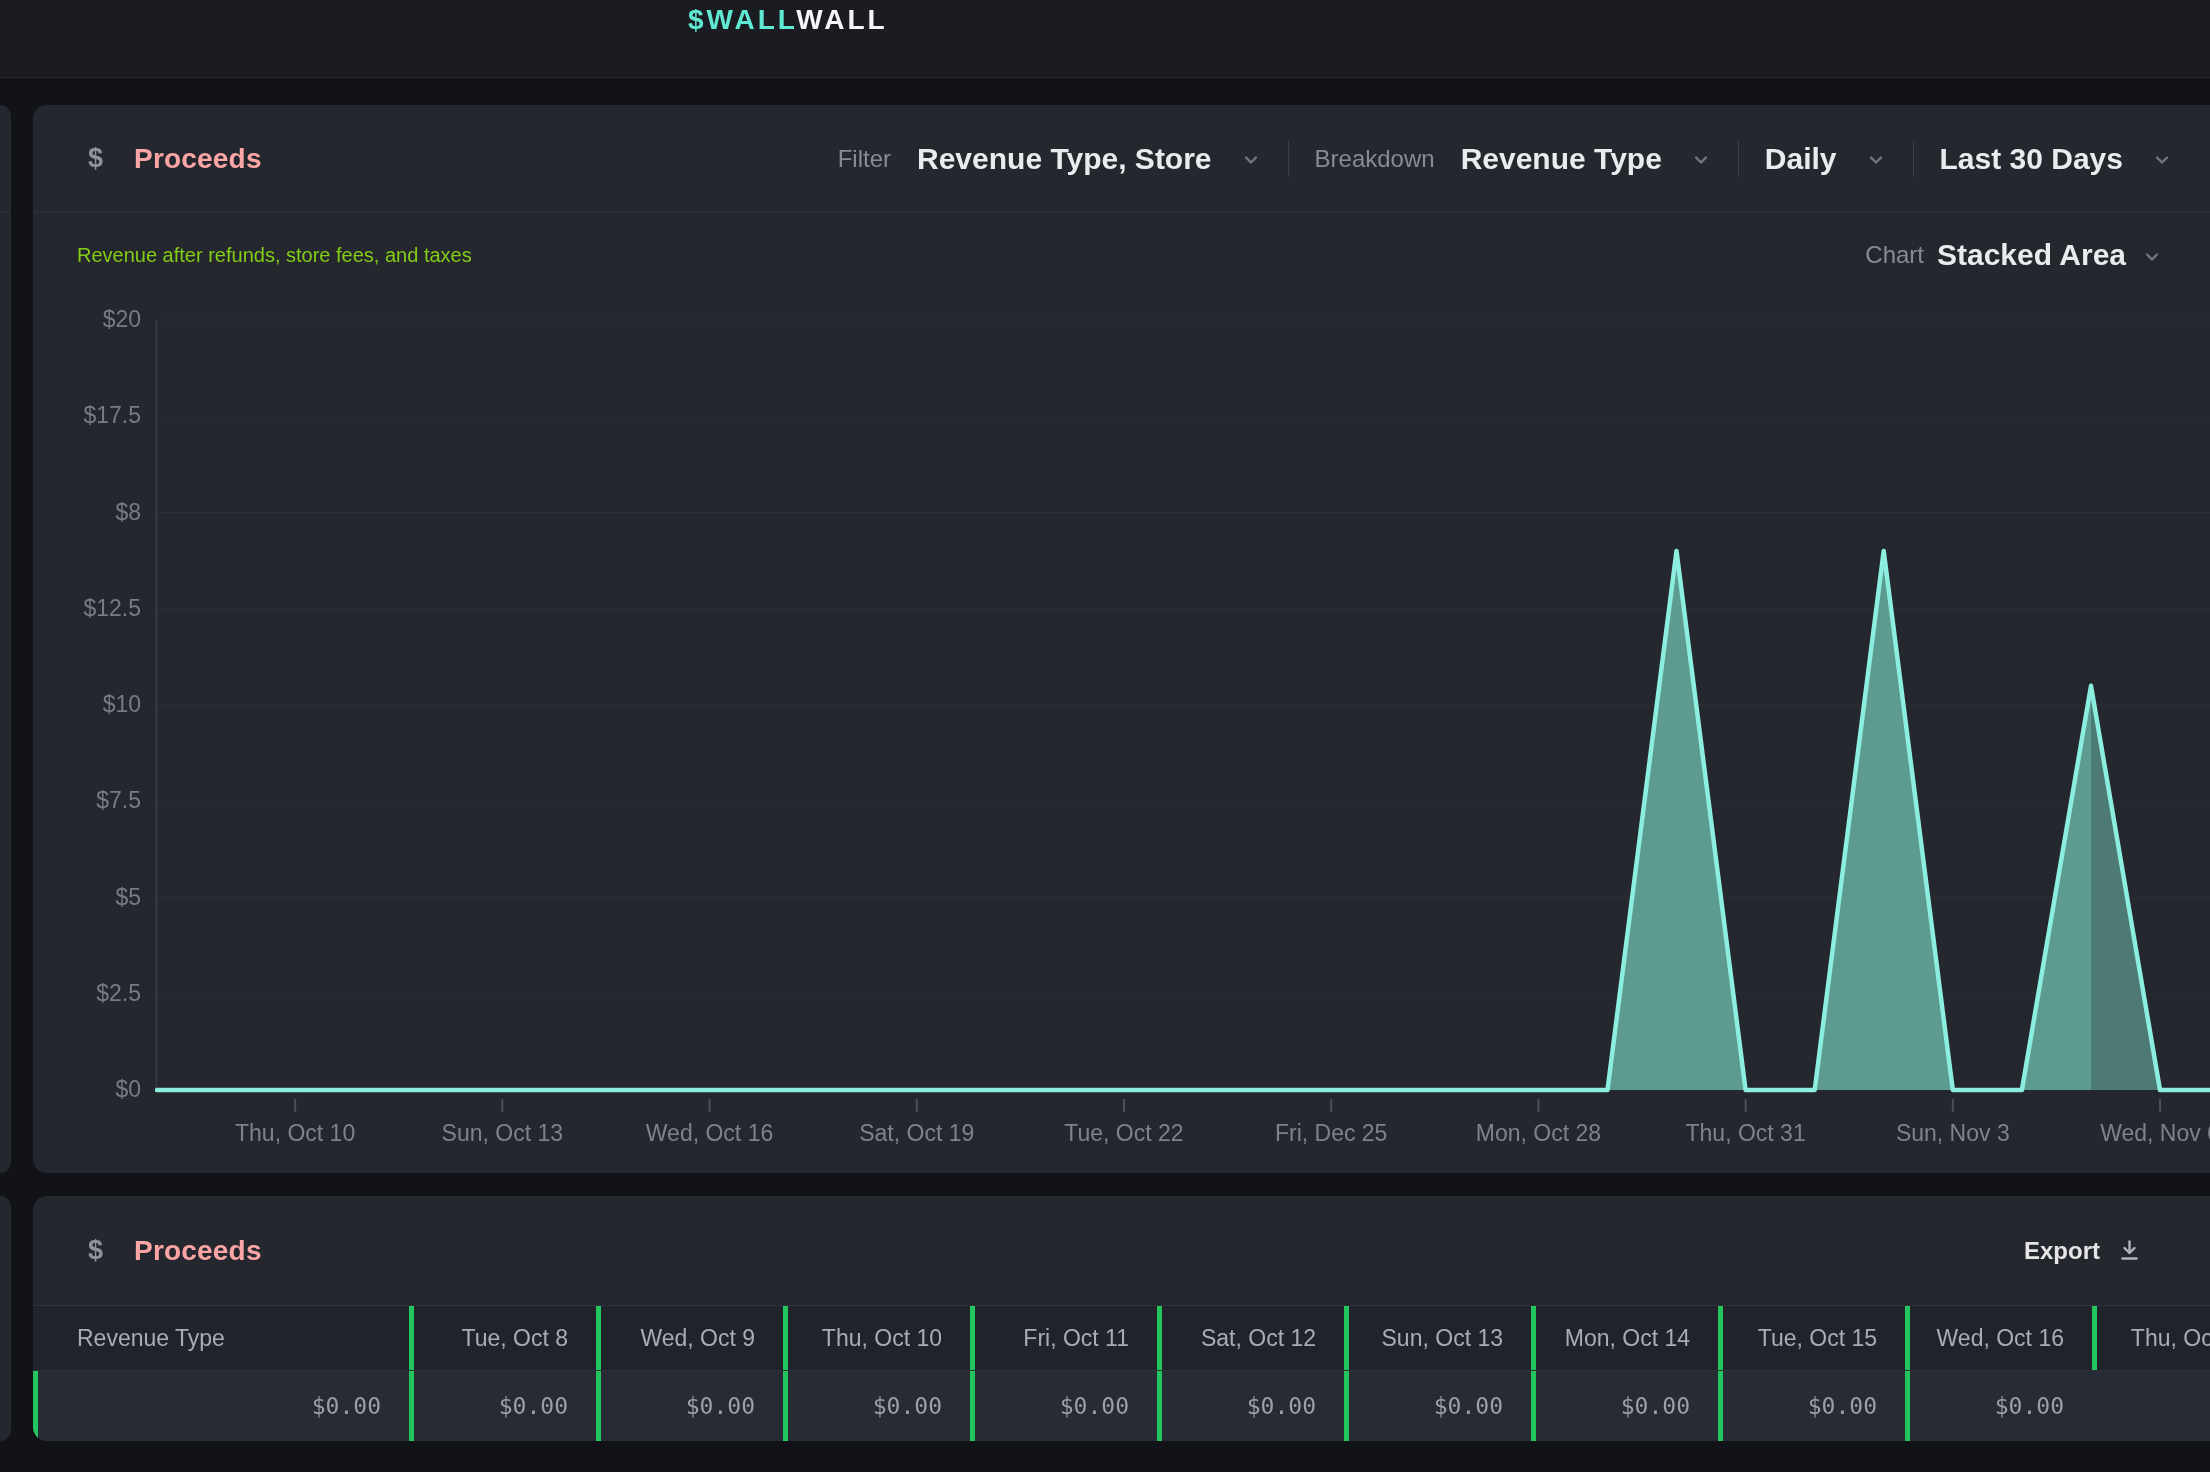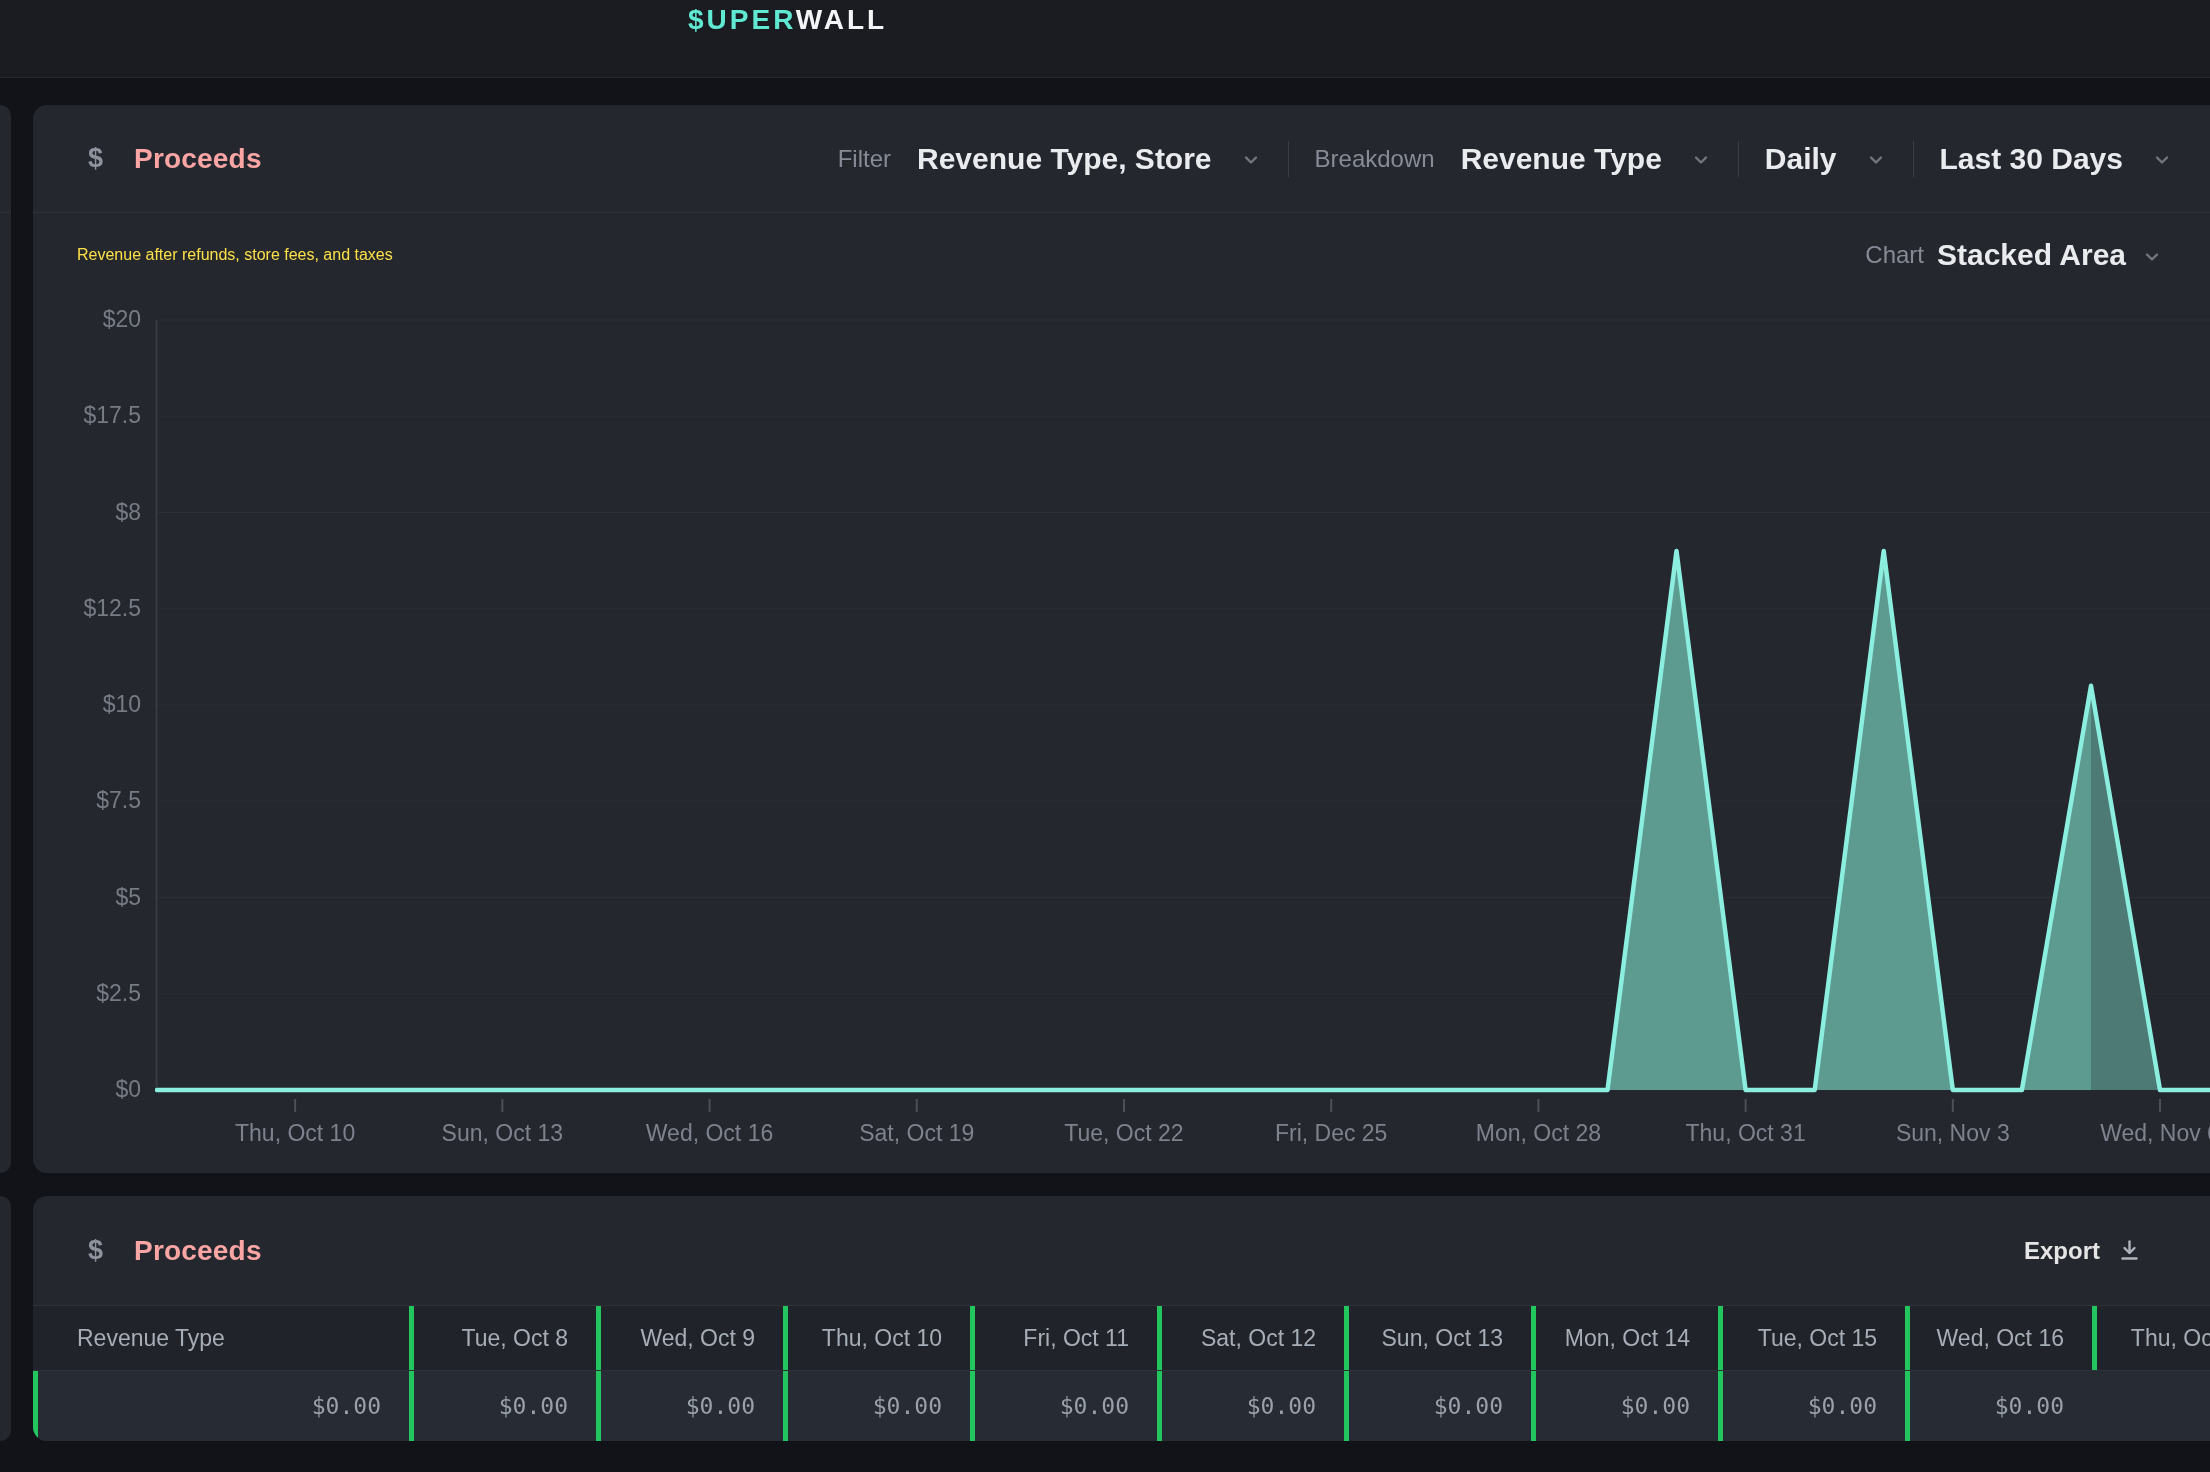--- a/index.html
+++ b/index.html
@@ -53,21 +53,21 @@
   .ctl{display:flex;align-items:center;gap:26px;cursor:pointer;}
   .ctl-label{color:#868b95;font-size:24px;font-weight:500;}
   .ctl-value{color:#e9ebee;font-size:30px;font-weight:650;}
   .chevron{display:inline-block;margin-left:2px;margin-top:3px;}
   .vdiv{width:1px;height:36px;background:#3a3d44;}
   
   .subtitle-row{
     position:absolute;left:44px;right:270px;top:128px;height:44px;
     display:flex;align-items:center;justify-content:space-between;
   }
-  .subtitle{color:#fde047;font-size:16px;}
+  .subtitle{color:#84cc16;font-size:20px;}
   .chart-select{display:flex;align-items:center;gap:13px;cursor:pointer;}
   
   #plot-svg{position:absolute;left:122px;top:205px;}
   .ylabel{
     position:absolute;width:90px;text-align:right;
     color:#767b84;font-size:23px;font-weight:500;
   }
   .xlabel{
     position:absolute;width:190px;text-align:center;
     color:#7d828c;font-size:23px;font-weight:500;top:1015px;
@@ -95,21 +95,21 @@
   .swatch{
     width:30px;height:32px;border-radius:9px;background:#7beedd;
     margin-right:27px;flex:0 0 auto;
   }
   .row-label{color:#eef0f2;font-size:24px;font-weight:600;}
 </style>
 </head>
 <body>
 
 <div class="topbar">
-  <div class="logo"><span class="accent">$UPER</span><span class="rest">WALL</span></div>
+  <div class="logo"><span class="accent">$WALL</span><span class="rest">WALL</span></div>
 </div>
 
 <div class="panel-sliver" style="top:105px;height:1068px;">
   <div class="sliver-divider"></div>
 </div>
 <div class="panel-sliver" style="top:1196px;height:245px;"></div>
 
 <div id="chart-panel" class="panel">
 
   <div class="panel-header">

